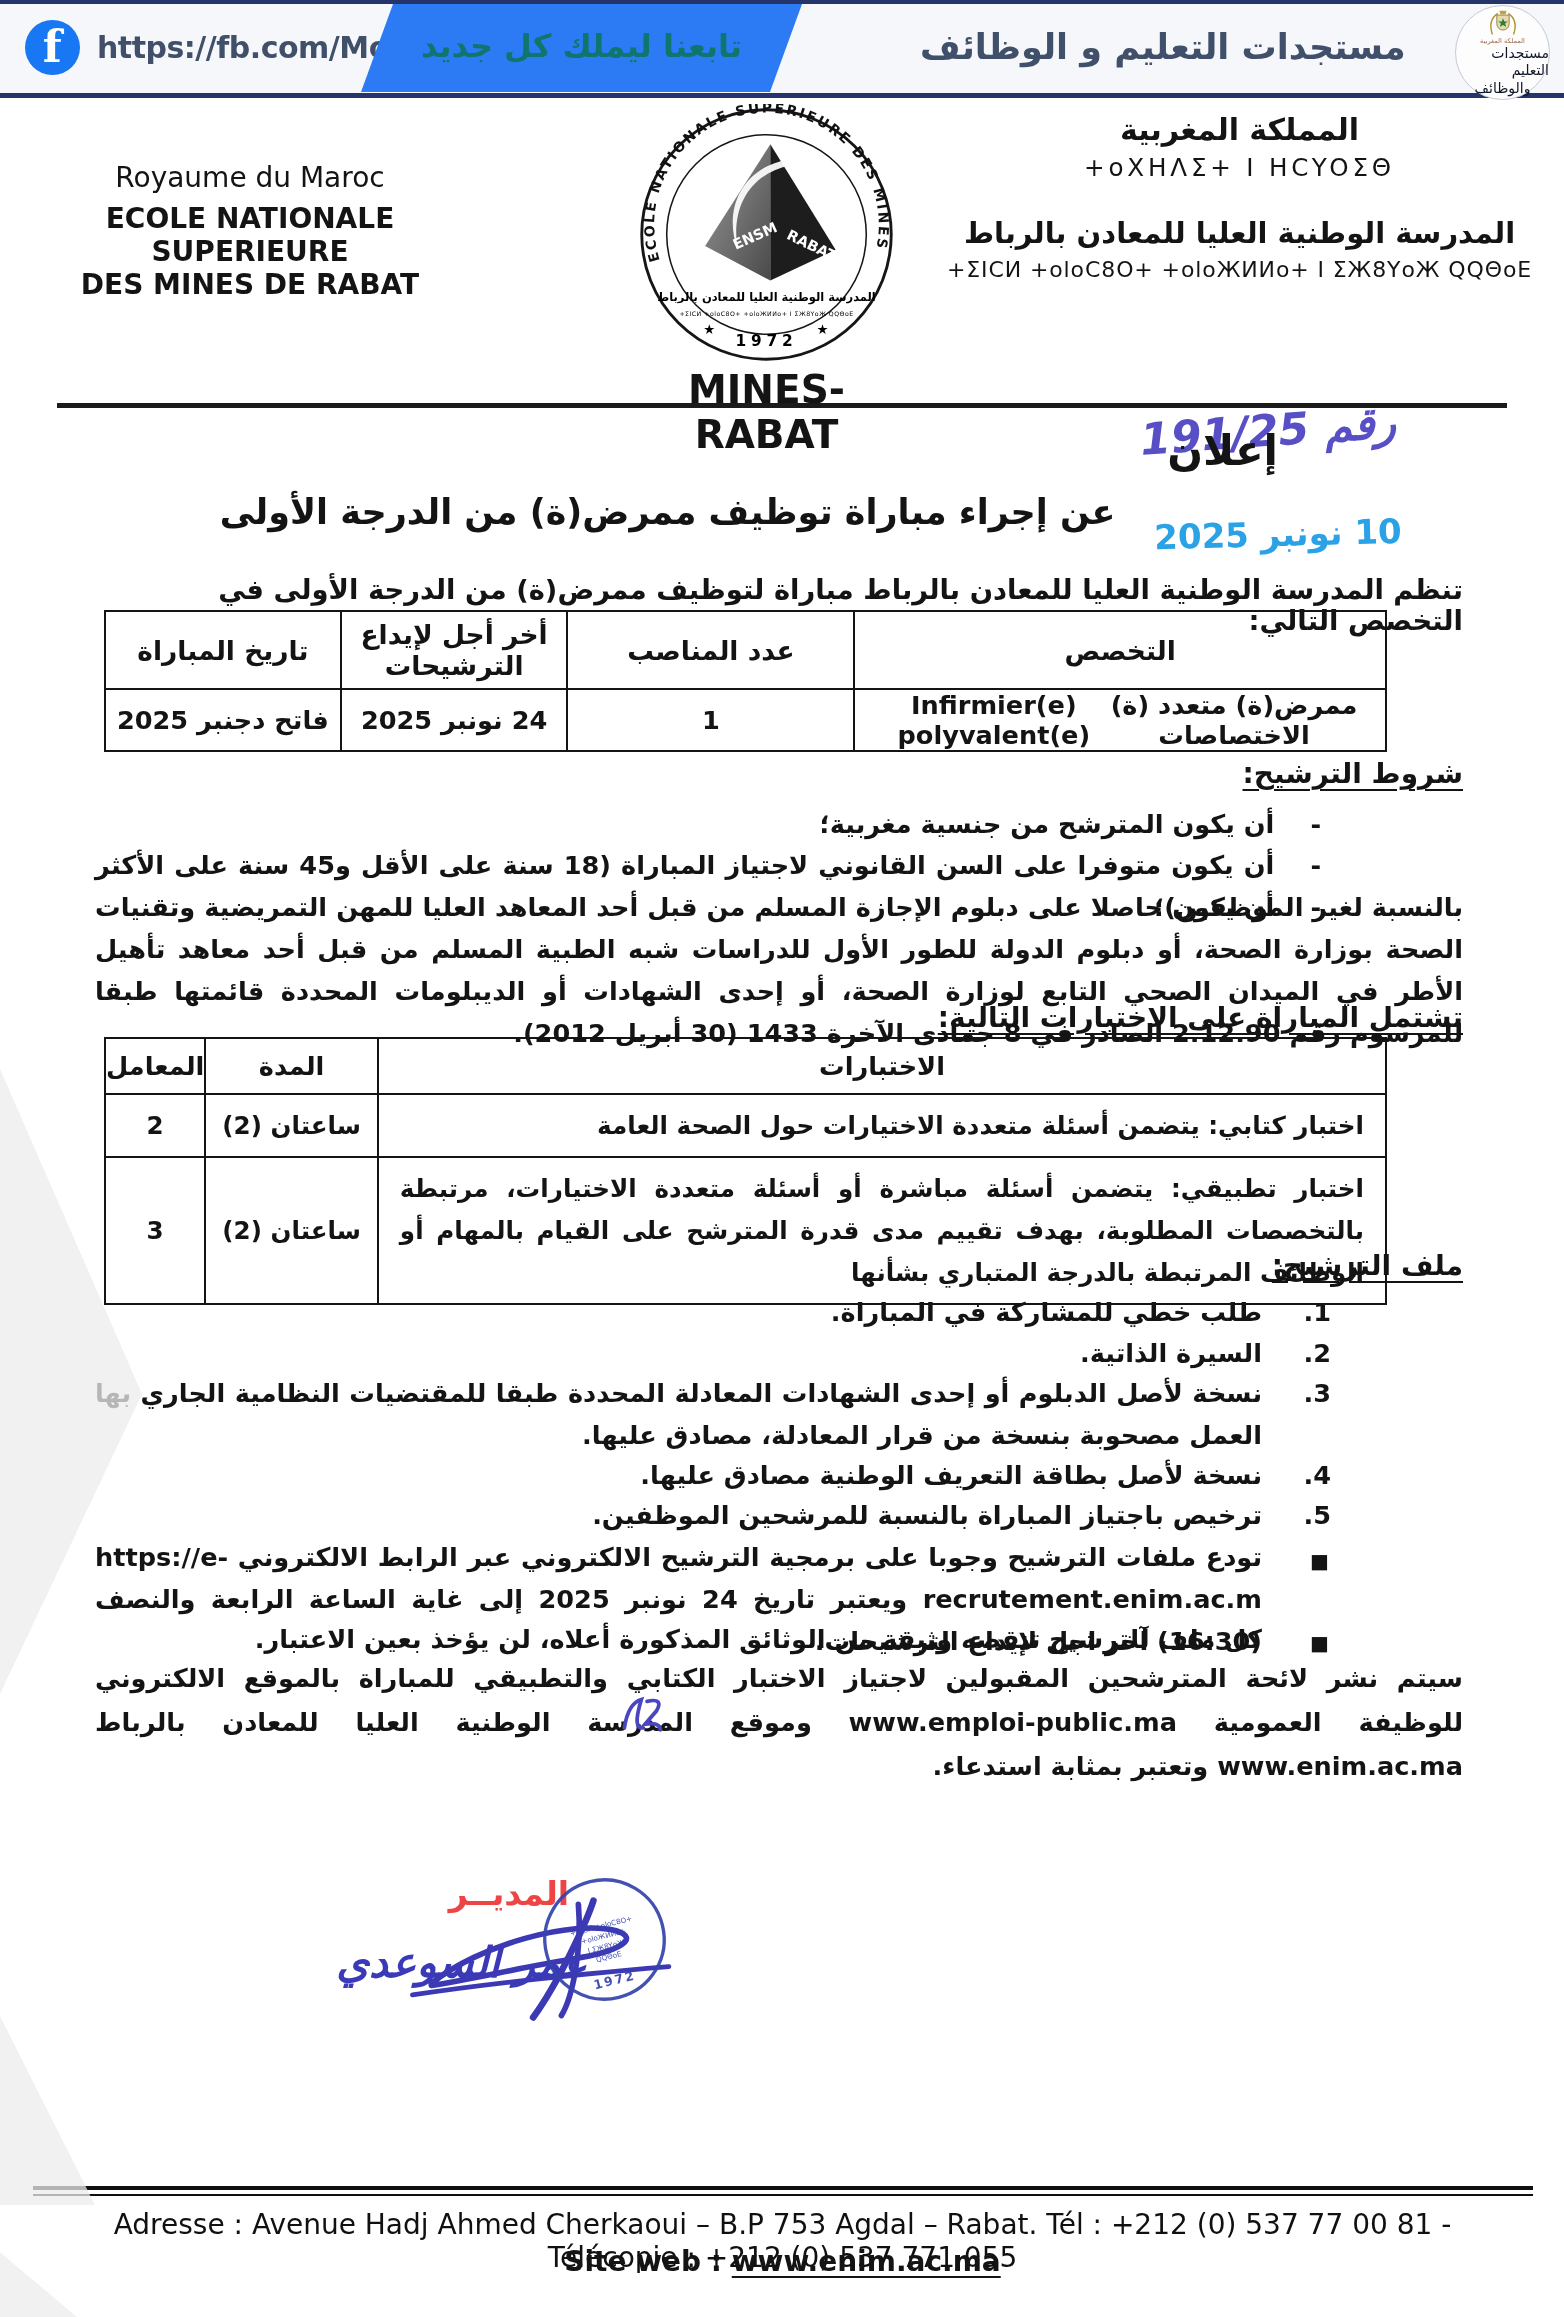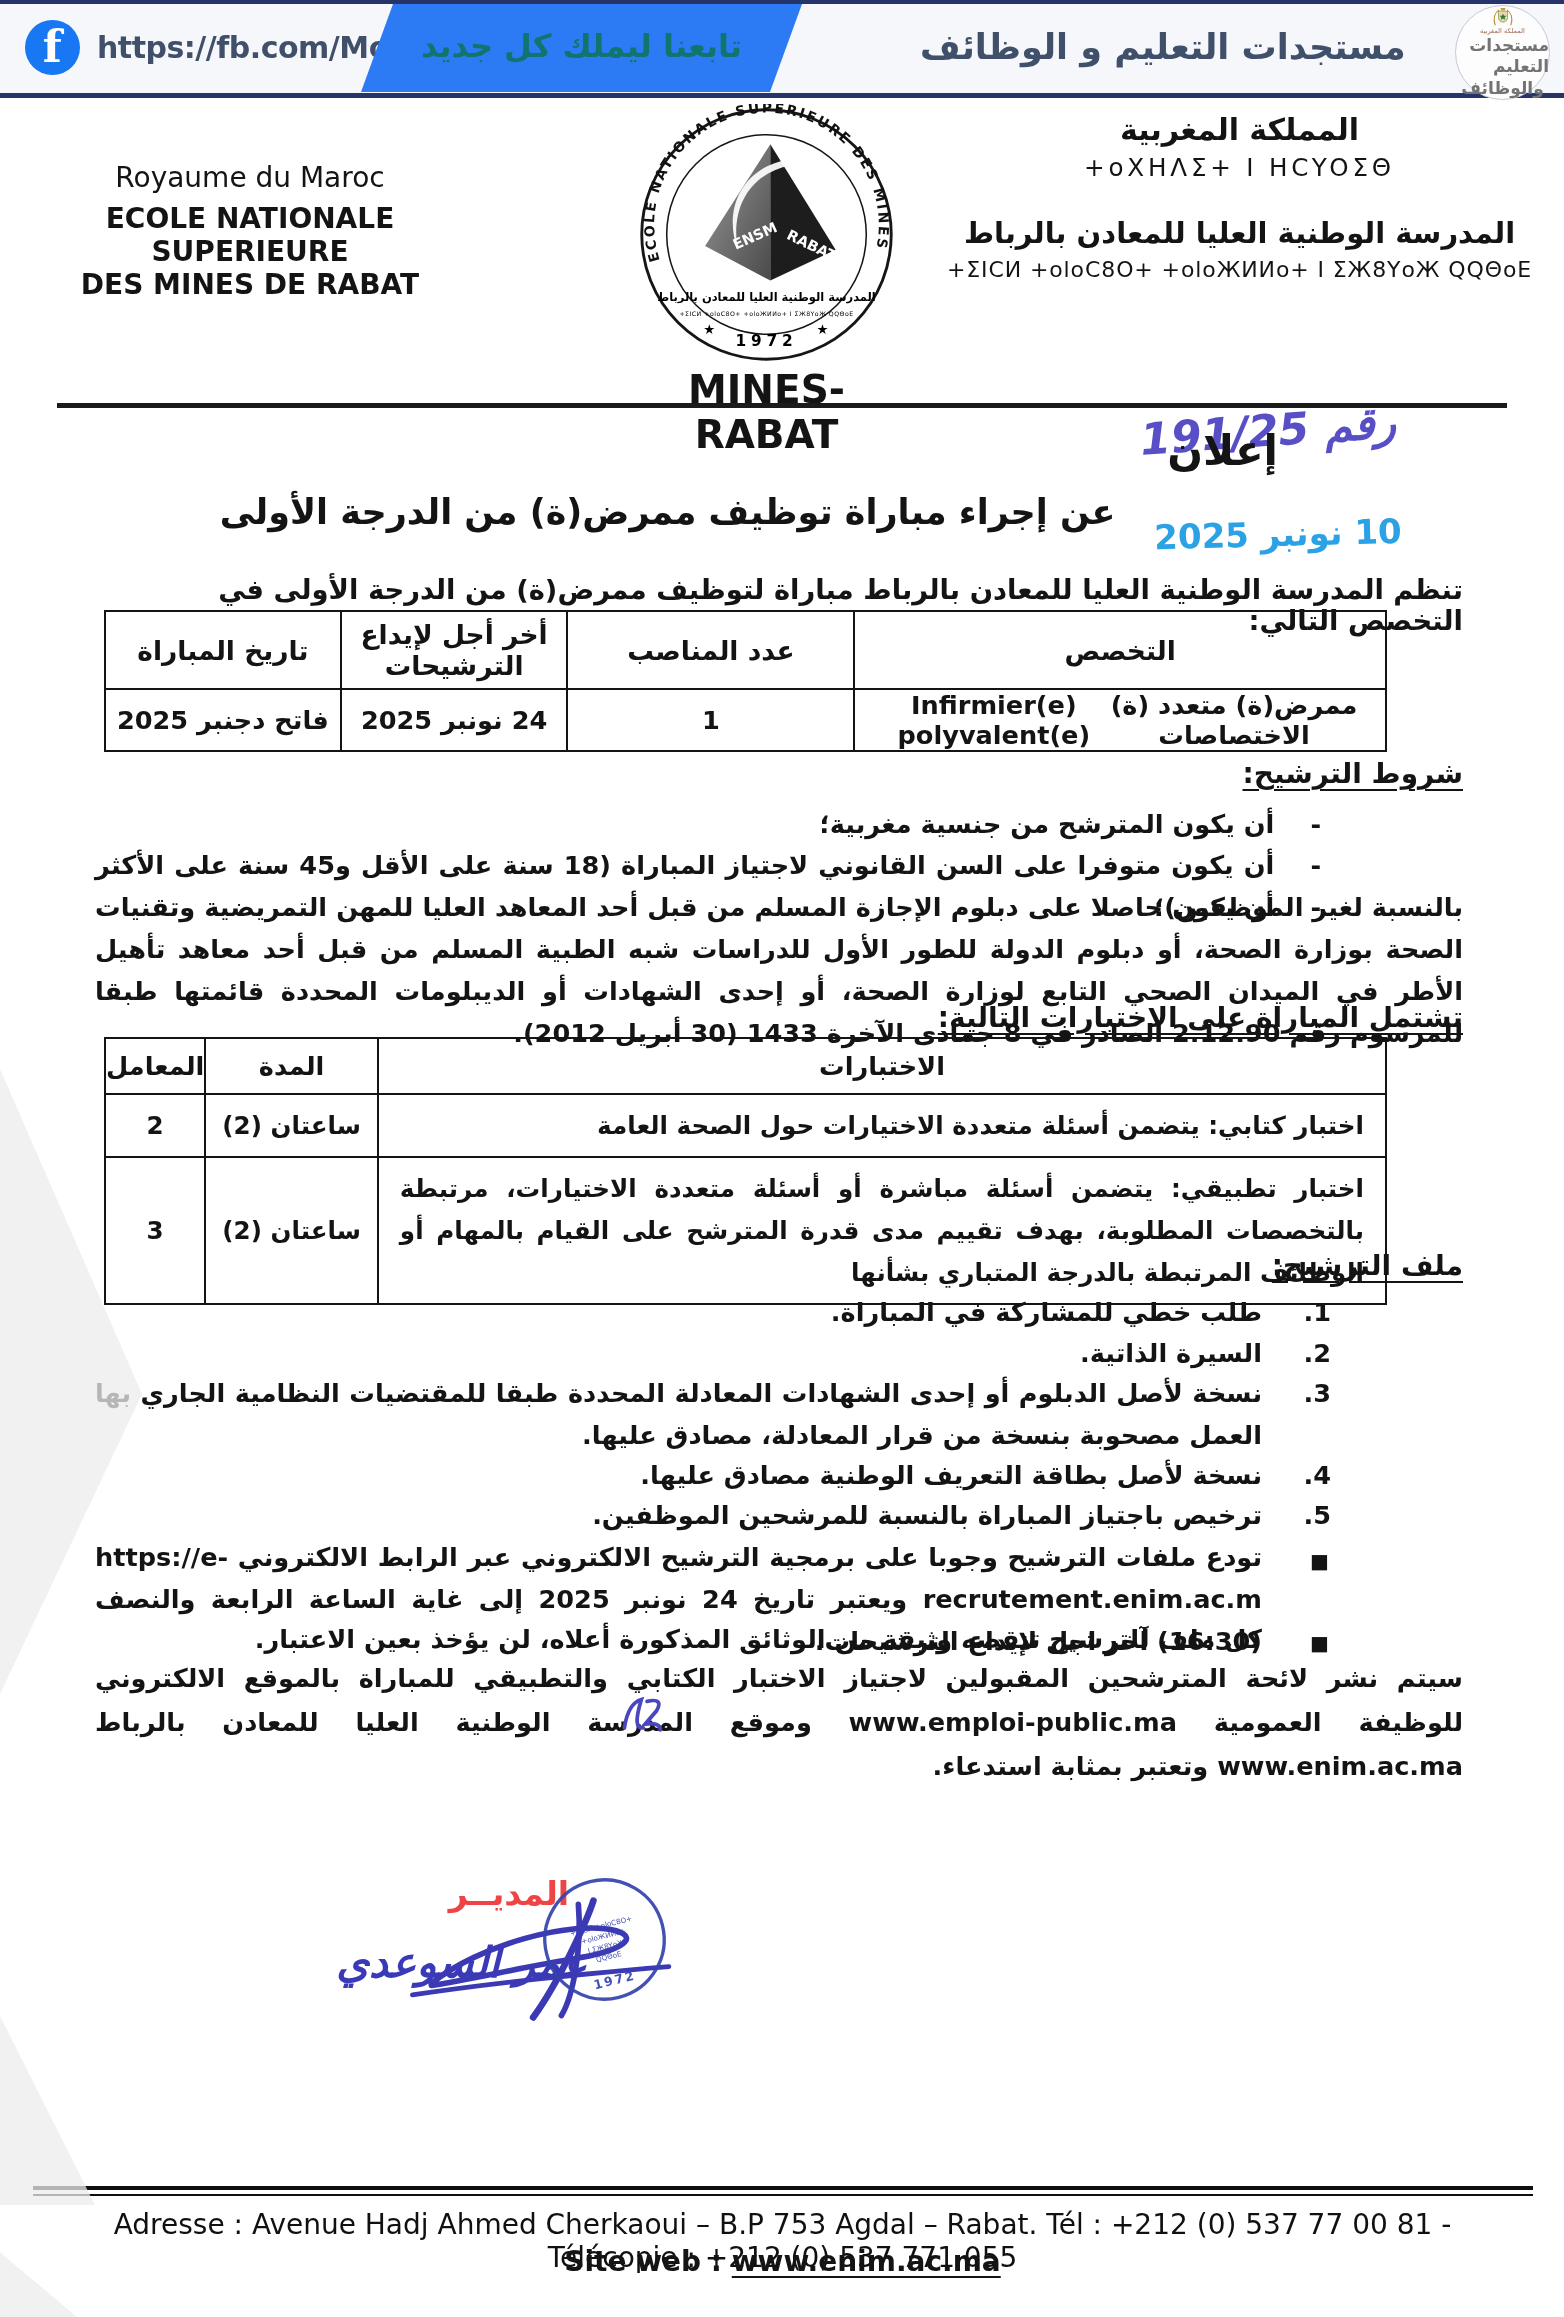--- a/index.html
+++ b/index.html
@@ -18,21 +18,21 @@
   .ribbon { position:absolute; left:377px; top:0; width:409px; height:88px;
             background:#2d7bf4; transform:skewX(-20deg); }
   .ribbon-label { position:absolute; left:397px; top:23px; width:369px; text-align:center;
                   color:#0f766e; font-size:32px; font-weight:700; direction:rtl; }
   .brand-text { position:absolute; left:880px; top:23px; width:492px; text-align:left;
                 color:#41506a; font-size:35px; font-weight:700; direction:rtl;margin-left:40px; }
   .badge { position:absolute; left:1455px; top:0.9px; width:95px; height:95px; border-radius:50%;
            background:#fdfdfd; border:1.9px solid #c3c9d4; display:flex; flex-direction:column;
            align-items:center; justify-content:center; }
   .badge-motto { font-size:6.6px; color:#a06a55; direction:rtl; line-height:1.1; }
-  .badge-l1,.badge-l2 { font-size:17px; font-weight:700; color:#737373; direction:rtl; line-height:1.25; }
+  .badge-l1,.badge-l2 { font-size:14px; font-weight:400; color:#0f172a; direction:rtl; line-height:1.25; }
 
   
   .hdr-fr { position:absolute; left:74px; top:161px; width:352px; text-align:center; }
   .fr1 { font-size:28px; }
   .fr2 { font-size:28px; font-weight:800; margin-top:7.6px; }
   .fr3 { font-size:28px; font-weight:800; }
   .seal-wrap { position:absolute; left:636px; top:104px; width:261px; height:261px; }
   .seal-caption { position:absolute; left:617px; top:367px; width:299px; text-align:center;
                   font-size:39px; font-weight:800; }
   .hdr-ar { position:absolute; left:946px; top:112px; width:587px; text-align:center; direction:rtl; }

